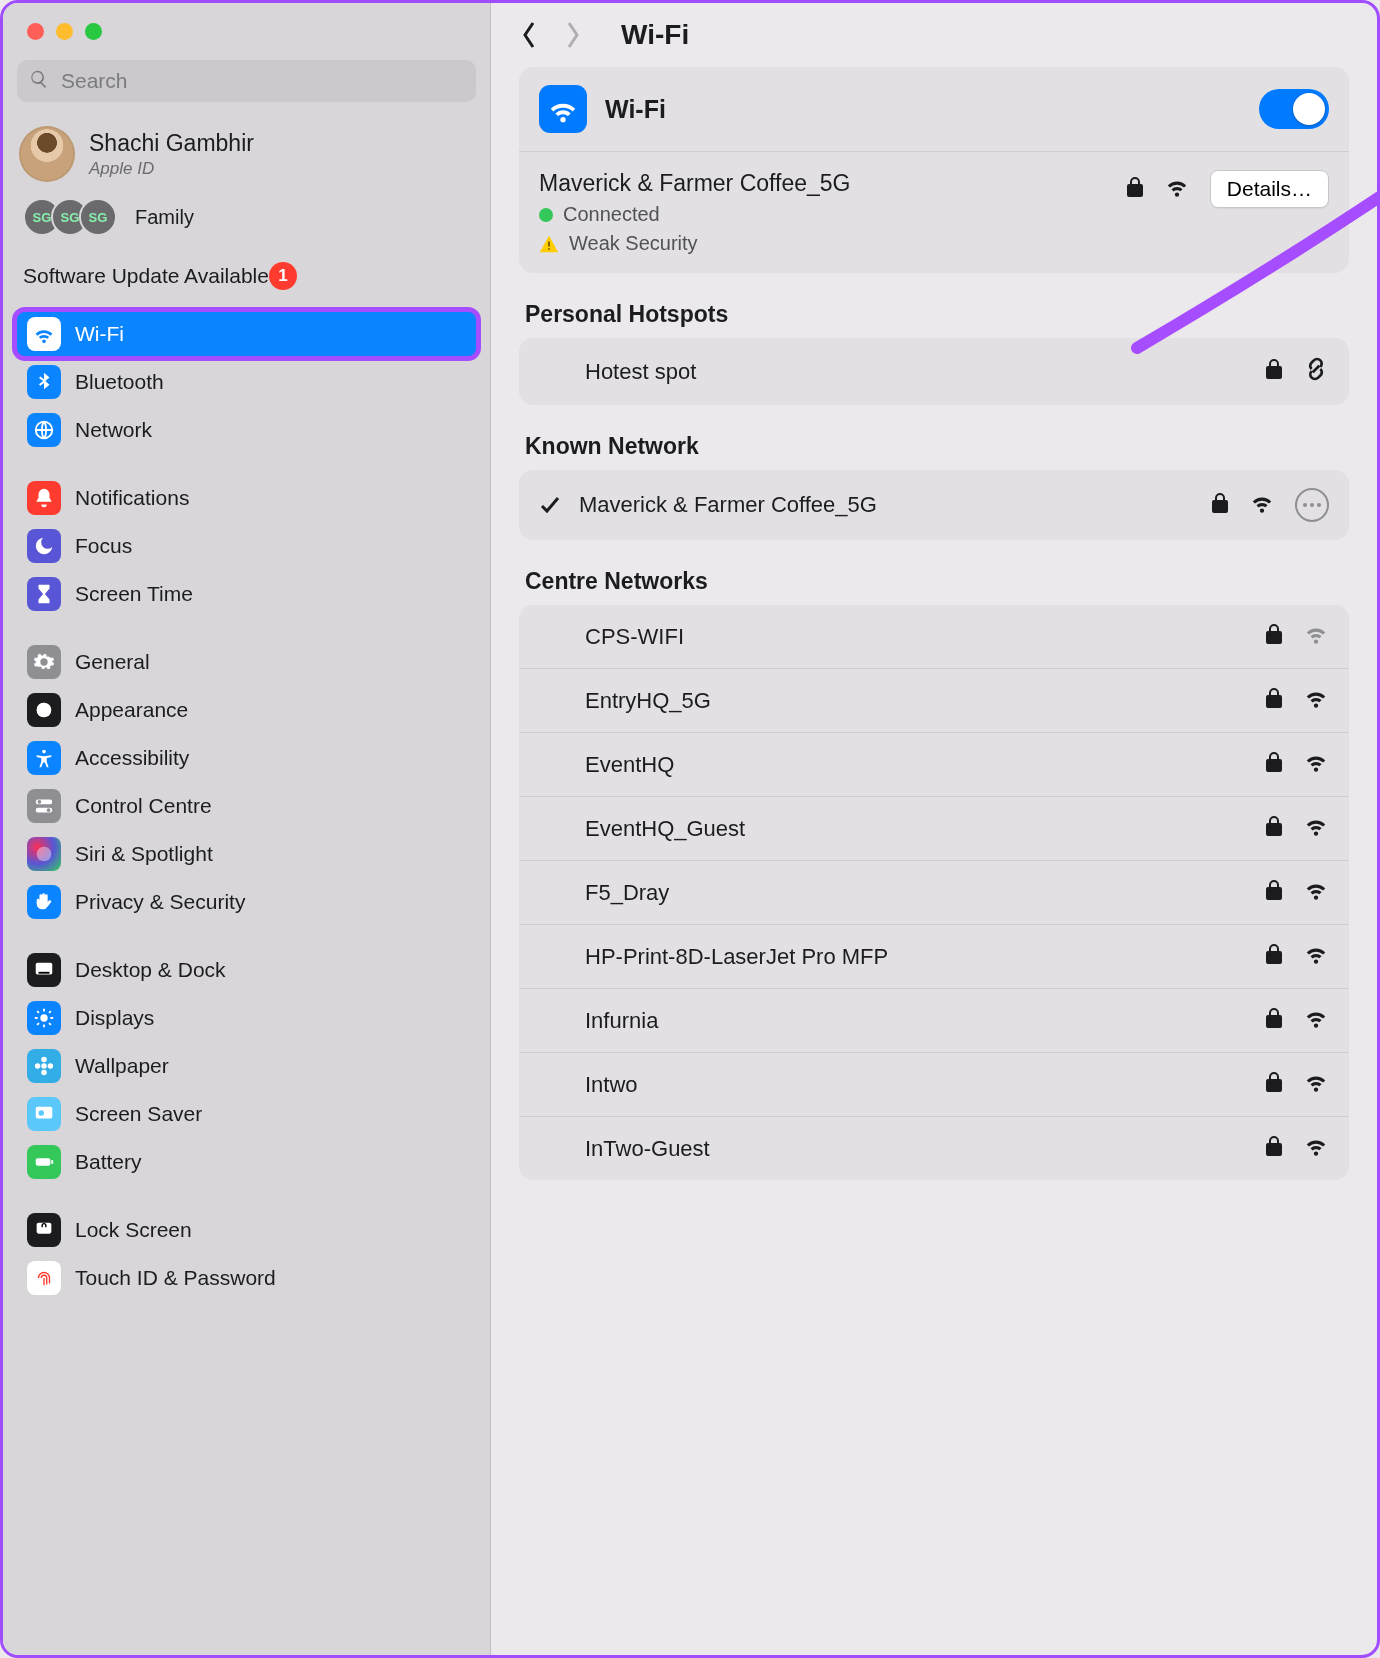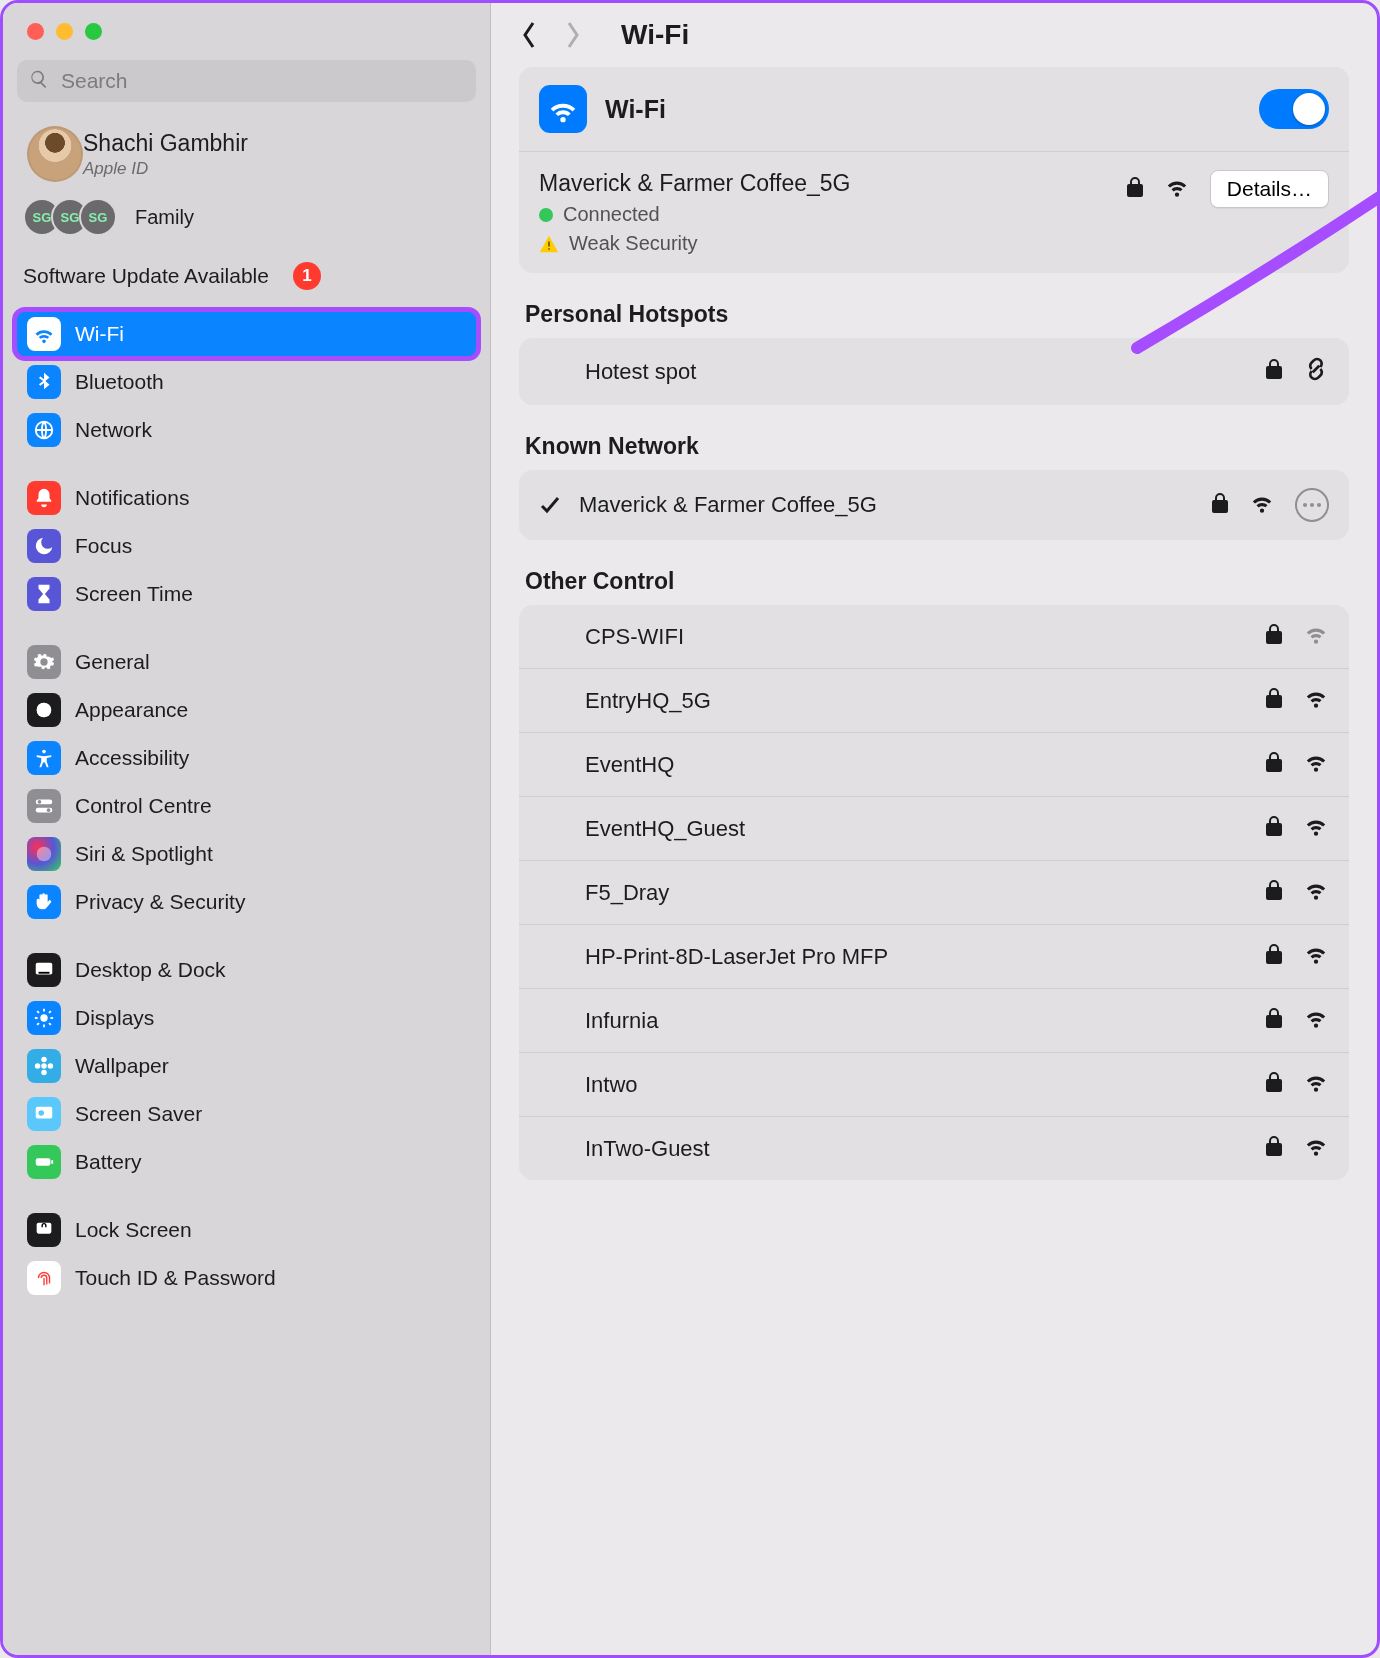--- a/index.html
+++ b/index.html
@@ -55,22 +55,22 @@
     padding:8px 12px;
   }
   .search-wrap svg{width:20px;height:20px;fill:#7c7b7e;}
   .search-wrap input{
     border:none;background:transparent;outline:none;
     font-size:21px;color:#3a3a3c;flex:1;
   }
   .search-wrap input::placeholder{color:#7c7b7e;}
 
   .account{
-    display:flex;align-items:center;gap:0;
-    padding:10px 20px 6px 24px;
+    display:flex;align-items:center;gap:14px;
+    padding:10px 20px 6px 16px;
   }
   .avatar{
     width:56px;height:56px;border-radius:50%;
     background:radial-gradient(circle at 50% 35%,#e6c9a8 0 35%,#c8a27a 36% 100%);
     position:relative;overflow:hidden;
     box-shadow:inset 0 0 0 2px rgba(0,0,0,.05);
   }
   .avatar::after{content:"";position:absolute;inset:0;background:radial-gradient(circle at 50% 30%,#6b4b2a 0 20%,transparent 21%);} 
   .account .name{font-size:23px;}
   .account .sub{font-size:17px;color:var(--muted);margin-top:2px;font-style:italic;}
@@ -83,21 +83,21 @@
   .pill{
     width:34px;height:34px;border-radius:50%;
     background:#6a6a6d;color:#86efac;font-size:13px;font-weight:600;
     display:flex;align-items:center;justify-content:center;
     border:2px solid var(--sidebar-bg);
     margin-left:-10px;
   }
   .pill:first-child{margin-left:0;}
 
   .software-update{
-    display:flex;align-items:center;gap:24px;
+    display:flex;align-items:center;gap:0;
     padding:8px 20px 20px 20px;font-size:21px;
   }
   .badge{
     background:var(--red);color:#fff;border-radius:50%;
     width:28px;height:28px;display:flex;align-items:center;justify-content:center;
     font-size:17px;font-weight:600;
   }
 
   .nav{padding:0 12px;}
   .nav-group{margin-bottom:20px;}
@@ -527,21 +527,21 @@
               <span>
                 <i></i>
                 <i></i>
                 <i></i>
               </span>
             </span>
           </span>
         </div>
       </div>
 
-    <div class="section-title">Other Control</div>
+    <div class="section-title">Centre Networks</div>
     <div class="card" id="other-card">
         <div class="row net-row">
           <span class="indent"></span>
           <span class="net-name">CPS-WIFI</span>
           <span class="spacer"></span>
           <span class="icons-right">
             <span class="lock"><svg viewBox="0 0 18 22">
                 <path d="M4 8V6a5 5 0 0110 0v2h1a2 2 0 012 2v9a2 2 0 01-2 2H3a2 2 0 01-2-2v-9a2 2 0 012-2h1zm2 0h6V6a3 3 0 00-6 0v2z"></path>
               </svg></span>
             <span class="wave weak"><svg viewBox="0 0 24 20">

